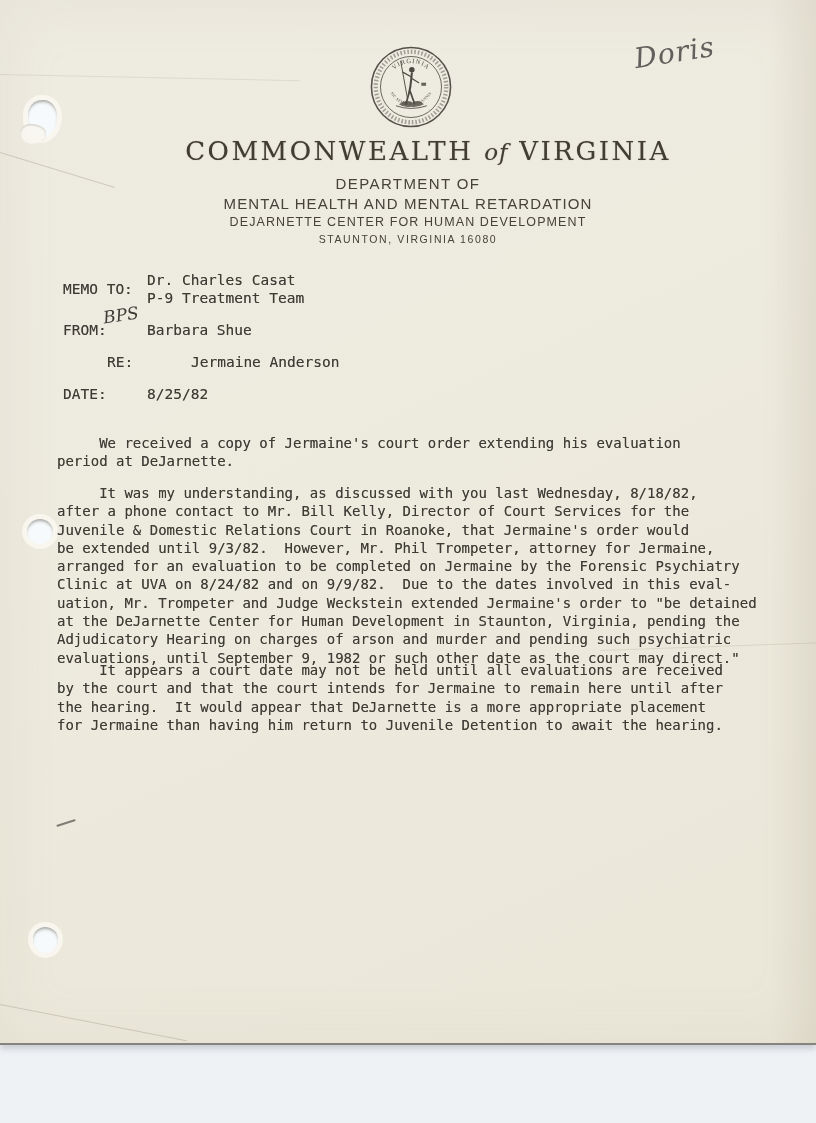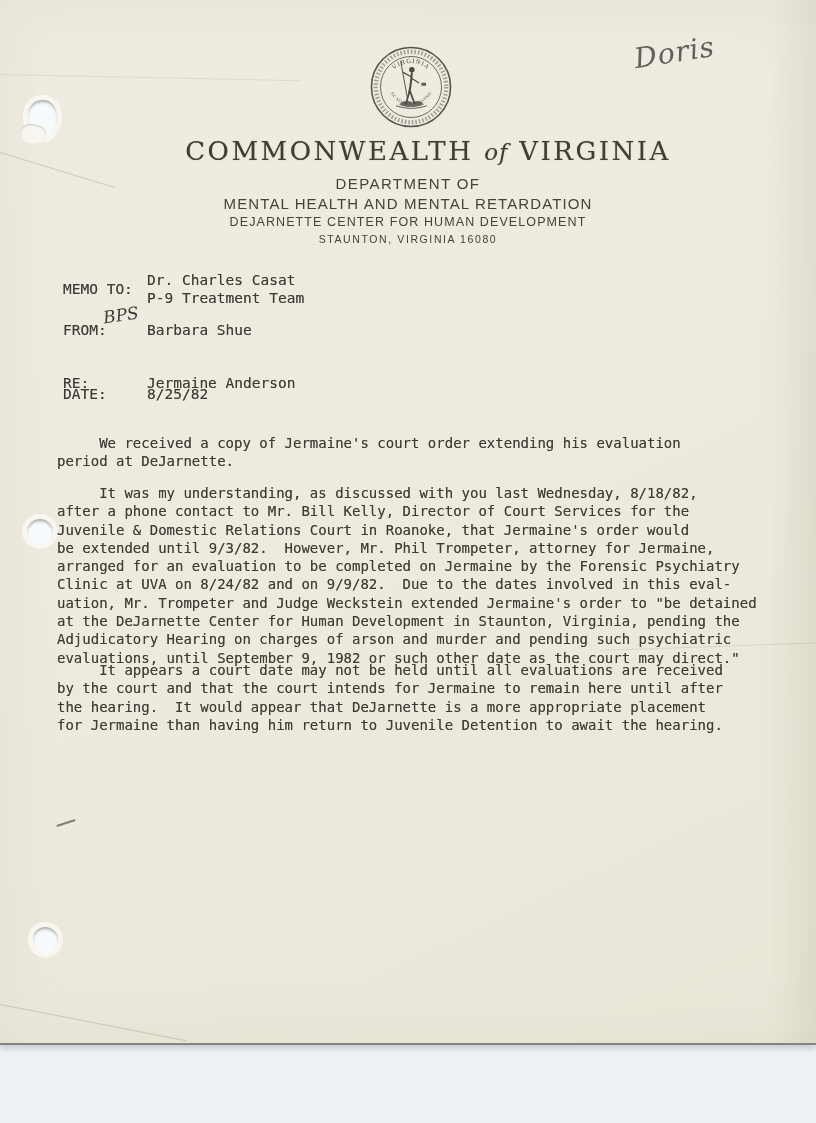--- a/index.html
+++ b/index.html
@@ -61,21 +61,21 @@
   .lh-sub.s3{font-size:12.5px;letter-spacing:1.1px;margin-top:3px;}
   .lh-sub.s4{font-size:10.5px;letter-spacing:1.6px;margin-top:4px;}
   
   .memo-row{
     position:absolute;left:63px;display:flex;
     font-size:14.5px;line-height:18.3px;color:#3e3b35;white-space:pre;align-items:center;
   }
   .memo-row .lbl{width:84px;flex:0 0 84px;}
   .row-to{top:271px;}
   .row-from{top:321px;}
-  .row-re{top:374px;}
+  .row-re{top:353px;margin-left:44px;}
   .row-date{top:385px;}
   
   .para{
     position:absolute;left:57px;width:730px;
     font-size:14px;line-height:18.3px;color:#3e3b35;white-space:pre;
     text-shadow:0 0 0.5px rgba(62,59,53,0.55);
   }
   .p1{top:434px;}
   .p2{top:484px;}
   .p3{top:661px;}

